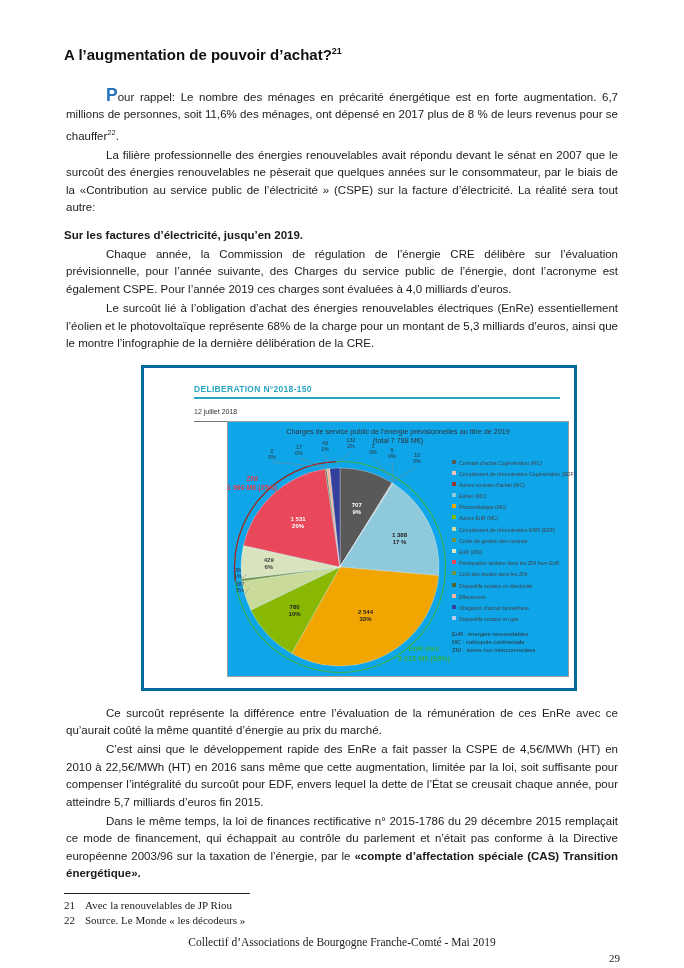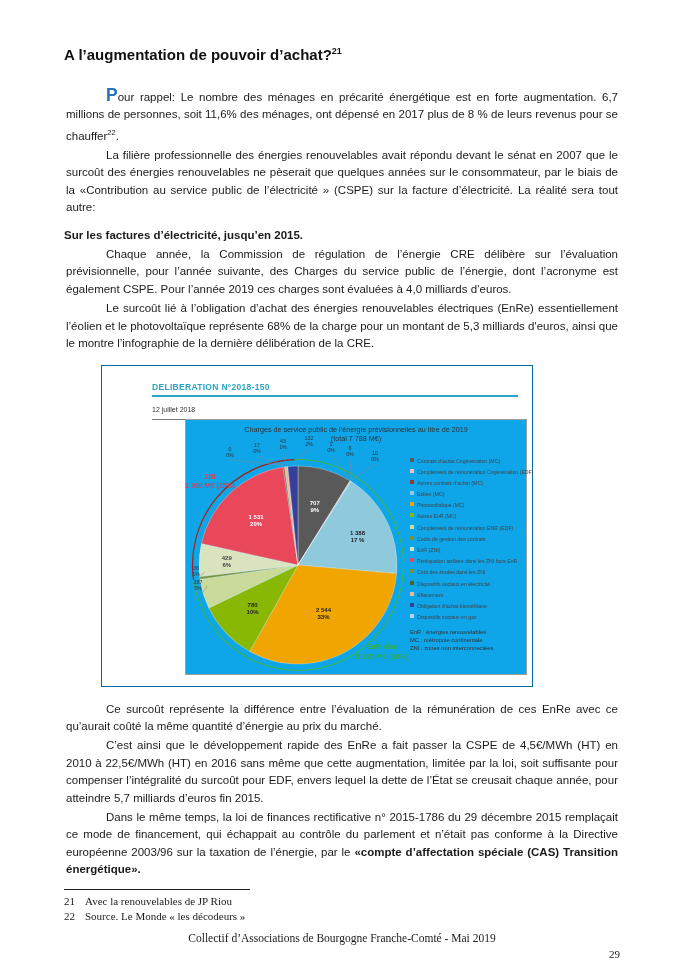--- a/index.html
+++ b/index.html
@@ -8,22 +8,22 @@
         font-family:"Liberation Sans",sans-serif;color:#1b1b1b;}
   h1{font-size:15px;margin:0 0 24px;font-weight:700;color:#111;}
   h1 sup{font-size:9px;}
   .body-text{font-size:11.5px;line-height:17.4px;text-align:justify;}
   p.para{margin:2px;text-indent:40px;}
   .dropcap{font-size:17.5px;font-weight:600;color:#2673be;line-height:1;}
   sup{font-size:7.5px;}
   h2.subhead{font-size:11.5px;font-weight:700;margin:10px 0 0;}
   .gap{margin-top:12px;}
   
-  .figure{position:relative;width:430px;height:320px;margin:12px 0 14px 37px;
-          border:1px solid #0369a1;background:#fff;}
+  .figure{position:relative;width:430px;height:320px;margin:12px 0 14px 77px;
+          border:3px solid #0369a1;background:#fff;}
   .fig-title{position:absolute;left:50px;top:13px;font-size:8.5px;font-weight:700;
              letter-spacing:.3px;color:#29a5c2;}
   .fig-rule{position:absolute;left:50px;right:14px;top:29px;height:2px;background:#29a5c2;}
   .fig-date{position:absolute;left:50px;top:35px;font-size:7px;color:#333;
             border-bottom:1px solid #777;padding-bottom:1px;}
   .inner-box{position:absolute;left:83px;top:53px;width:340px;height:254px;
              border:1px solid #9e9e9e;background:#0ea5e9;}
   .chart-title{position:absolute;left:0;right:0;top:5px;text-align:center;
                font-size:7.2px;line-height:9px;color:#333;}
   #pie{position:absolute;left:2px;top:12px;}
@@ -48,21 +48,21 @@
 <body>
 
 <div class="page">
 
   <h1><span>A l’augmentation de pouvoir d’achat?</span><sup>21</sup></h1>
 
   <div class="body-text">
     <p class="para"><span class="dropcap">P</span><span>our rappel: Le nombre des ménages en précarité énergétique est en forte augmentation. 6,7 millions de personnes, soit 11,6% des ménages, ont dépensé en 2017 plus de 8 % de leurs revenus pour se chauffer</span><sup>22</sup><span>.</span></p>
     <p class="para">La filière professionnelle des énergies renouvelables avait répondu devant le sénat en 2007 que le surcoût des énergies renouvelables ne pèserait que quelques années sur le consommateur, par le biais de la «Contribution au service public de l’électricité » (CSPE) sur la facture d’électricité. La réalité sera tout autre:</p>
 
-    <h2 class="subhead">Sur les factures d’électricité, jusqu’en 2015.</h2>
+    <h2 class="subhead">Sur les factures d’électricité, jusqu’en 2019.</h2>
     <p class="para">Chaque année, la Commission de régulation de l’énergie CRE délibère sur l’évaluation prévisionnelle, pour l’année suivante, des Charges du service public de l’énergie, dont l’acronyme est également CSPE. Pour l’année 2019 ces charges sont évaluées à 4,0 milliards d’euros.</p>
     <p class="para gap">Le surcoût lié à l’obligation d’achat des énergies renouvelables électriques (EnRe) essentiellement l’éolien et le photovoltaïque représente 68% de la charge pour un montant de 5,3 milliards d'euros, ainsi que le montre l’infographie de la dernière délibération de la CRE.</p>
 
     <div class="figure">
       <div class="fig-title">DELIBERATION N°2018-150</div>
       <div class="fig-rule"></div>
       <div class="fig-date">12 juillet 2018</div>
 
       <div class="inner-box">
         <div class="chart-title">

